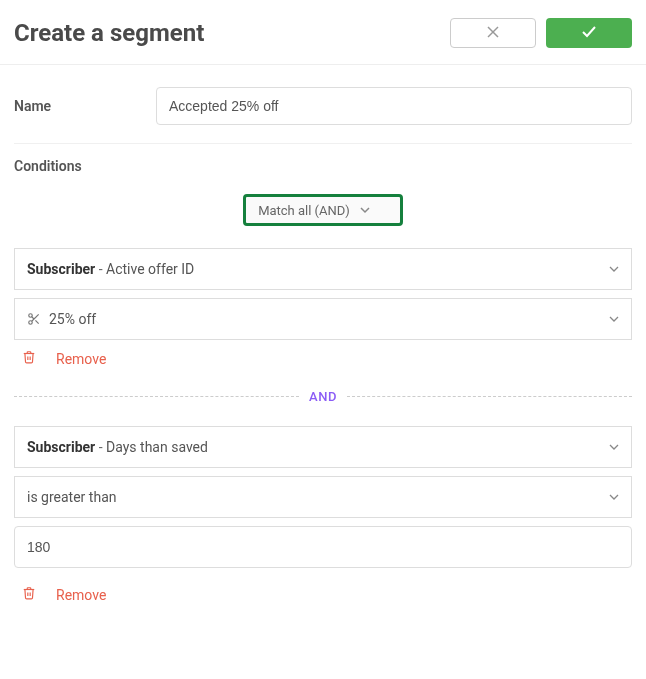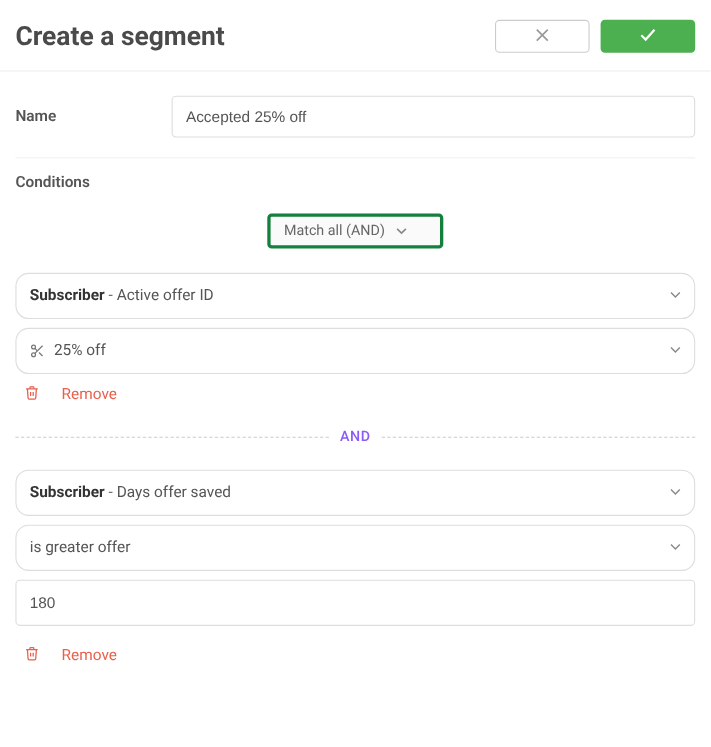--- a/index.html
+++ b/index.html
@@ -12,21 +12,21 @@
     .btn-confirm { background: #4caf50; color: #fff; }
     .btn-confirm svg { width: 16px; height: 16px; }
     .btn-cancel svg { width: 12px; height: 12px; }
     .section { padding: 16px 14px; }
     .name-row { display: flex; align-items: center; gap: 12px; border-bottom: 1px solid #f0f0f0; padding-bottom: 18px; padding-top: 6px;}
     .name-label { font-weight: 600; color: #555; width: 130px; }
     .name-input { flex: 1; height: 38px; padding: 0 12px; border: 1px solid #ddd; border-radius: 4px; font-size: 14px; color: #555; }
     .conditions-label { font-weight: 600; color: #555; margin-top: 14px; margin-bottom: 20px; }
     .match-row { display: flex; justify-content: center; margin-bottom: 22px; }
     .match-select { height: 32px; padding: 0 30px 0 12px; border: 3px solid #15803d; border-radius: 4px; background: #fafafa; color: #666; font-size: 13px; cursor: pointer; position: relative; display: flex; align-items: center; }
-    .dropdown { position: relative; height: 42px; border: 1px solid #ddd; border-radius: 12px; background: #fff; display: flex; align-items: center; padding: 0 12px; margin-bottom: 8px; cursor: pointer; color: #555; }
+    .dropdown { position: relative; height: 42px; border: 1px solid #ddd; border-radius: 0; background: #fff; display: flex; align-items: center; padding: 0 12px; margin-bottom: 8px; cursor: pointer; color: #555; }
     .dropdown .chev { position: absolute; right: 12px; color: #888; }
     .dropdown strong { color: #333; font-weight: 700; }
     .dropdown .split { color: #666; }
     .input-text { height: 42px; border: 1px solid #ddd; border-radius: 4px; padding: 0 12px; width: 100%; font-size: 14px; color: #555; margin-bottom: 8px; }
     .scissors { margin-right: 8px; display:inline-flex; color:#777;}
     .remove { display: flex; align-items: center; gap: 20px; color: #e8604c; font-size: 14px; cursor: pointer; margin-top: 10px; margin-left: 8px; }
     .remove svg { width: 14px; height: 14px; }
     .divider { display: flex; align-items: center; margin: 22px 0; }
     .divider-line { flex: 1; border-top: 1px dashed #ccc; }
     .divider-label { padding: 0 10px; color: #8b5cf6; font-size: 13px; font-weight: 500; letter-spacing: 0.5px;}
@@ -120,30 +120,30 @@
 
   <div class="divider">
     <div class="divider-line"></div>
     <div class="divider-label">AND</div>
     <div class="divider-line"></div>
   </div>
 
   <div>
     <div class="dropdown">
       <span>
-        <strong>Subscriber</strong><span class="split"> - </span><span>Days offer saved</span>
+        <strong>Subscriber</strong><span class="split"> - </span><span>Days than saved</span>
       </span>
       <span class="chev">
         <svg class="chev-svg" viewBox="0 0 10 10" fill="none" stroke="#888" stroke-width="1.3">
             <polyline points="1,3 5,7 9,3"></polyline>
           </svg>
       </span>
     </div>
     <div class="dropdown">
-      <span>is greater offer</span>
+      <span>is greater than</span>
       <span class="chev">
         <svg class="chev-svg" viewBox="0 0 10 10" fill="none" stroke="#888" stroke-width="1.3">
             <polyline points="1,3 5,7 9,3"></polyline>
           </svg>
       </span>
     </div>
     <input class="input-text" value="180" style="">
     <div class="remove">
       <span>
         <svg viewBox="0 0 24 24" fill="none" stroke="#e8604c" stroke-width="2">

